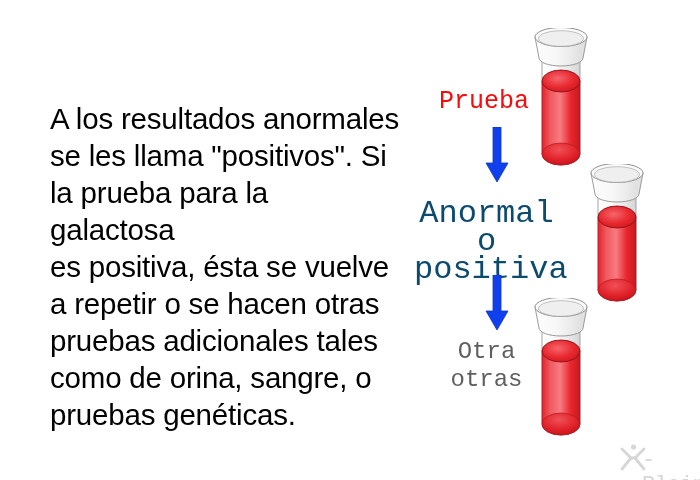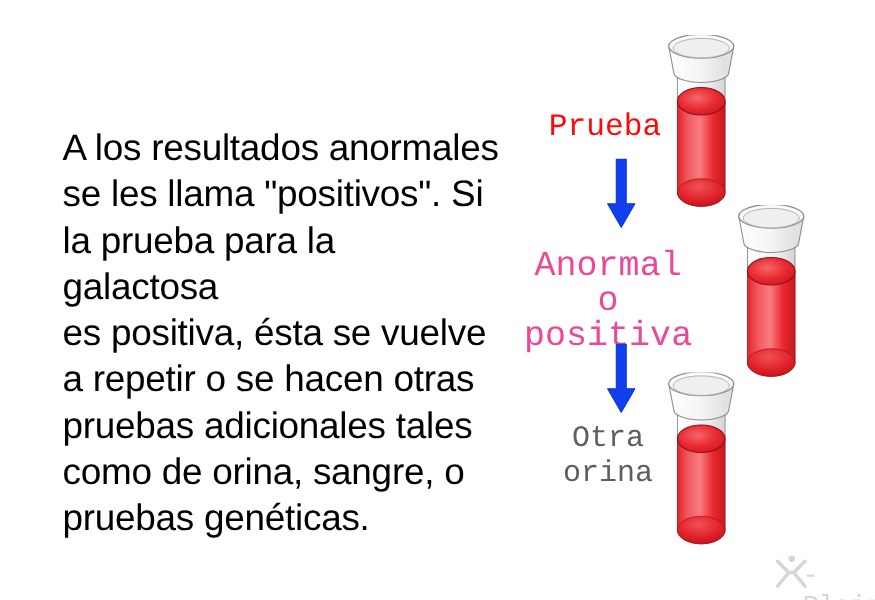--- a/index.html
+++ b/index.html
@@ -41,22 +41,22 @@
     left: 424px;
     top: 88px;
     width: 120px;
     font-size: 25px;
     color: #fb0a0a;
   }
   #label-anormal {
     left: 414px;
     top: 200px;
     width: 145px;
-    font-size: 28px;
-    color: #ec4899;
+    font-size: 32px;
+    color: #0c4a6e;
   }
   #label-otra {
     left: 424px;
     top: 338px;
     width: 125px;
     font-size: 24px;
     color: #5f5f5f;
   }
 
   .arrow {
@@ -120,21 +120,21 @@
   <div class="flow-label" id="label-anormal">Anormal
 o positiva</div>
 
   <div class="arrow" id="arrow-2">
     <svg width="28" height="56" viewBox="0 0 28 56" xmlns="http://www.w3.org/2000/svg">
       <polygon points="10,0 18,0 18,36 25,36 14,55 3,36 10,36" fill="#1040ee" stroke="#0d35c4" stroke-width="0.8"></polygon>
     </svg>
   </div>
 
   <div class="flow-label" id="label-otra">Otra
-orina</div>
+otras</div>
 
   <div class="tube" id="tube-1">
     <svg width="62" height="150" viewBox="0 0 62 150" xmlns="http://www.w3.org/2000/svg">
       <defs>
         <linearGradient id="glassGrad1" x1="0" y1="0" x2="1" y2="0">
           <stop offset="0%" stop-color="#ffffff"></stop>
           <stop offset="35%" stop-color="#fafafa"></stop>
           <stop offset="70%" stop-color="#e9e9e9"></stop>
           <stop offset="100%" stop-color="#d4d4d4"></stop>
         </linearGradient>

